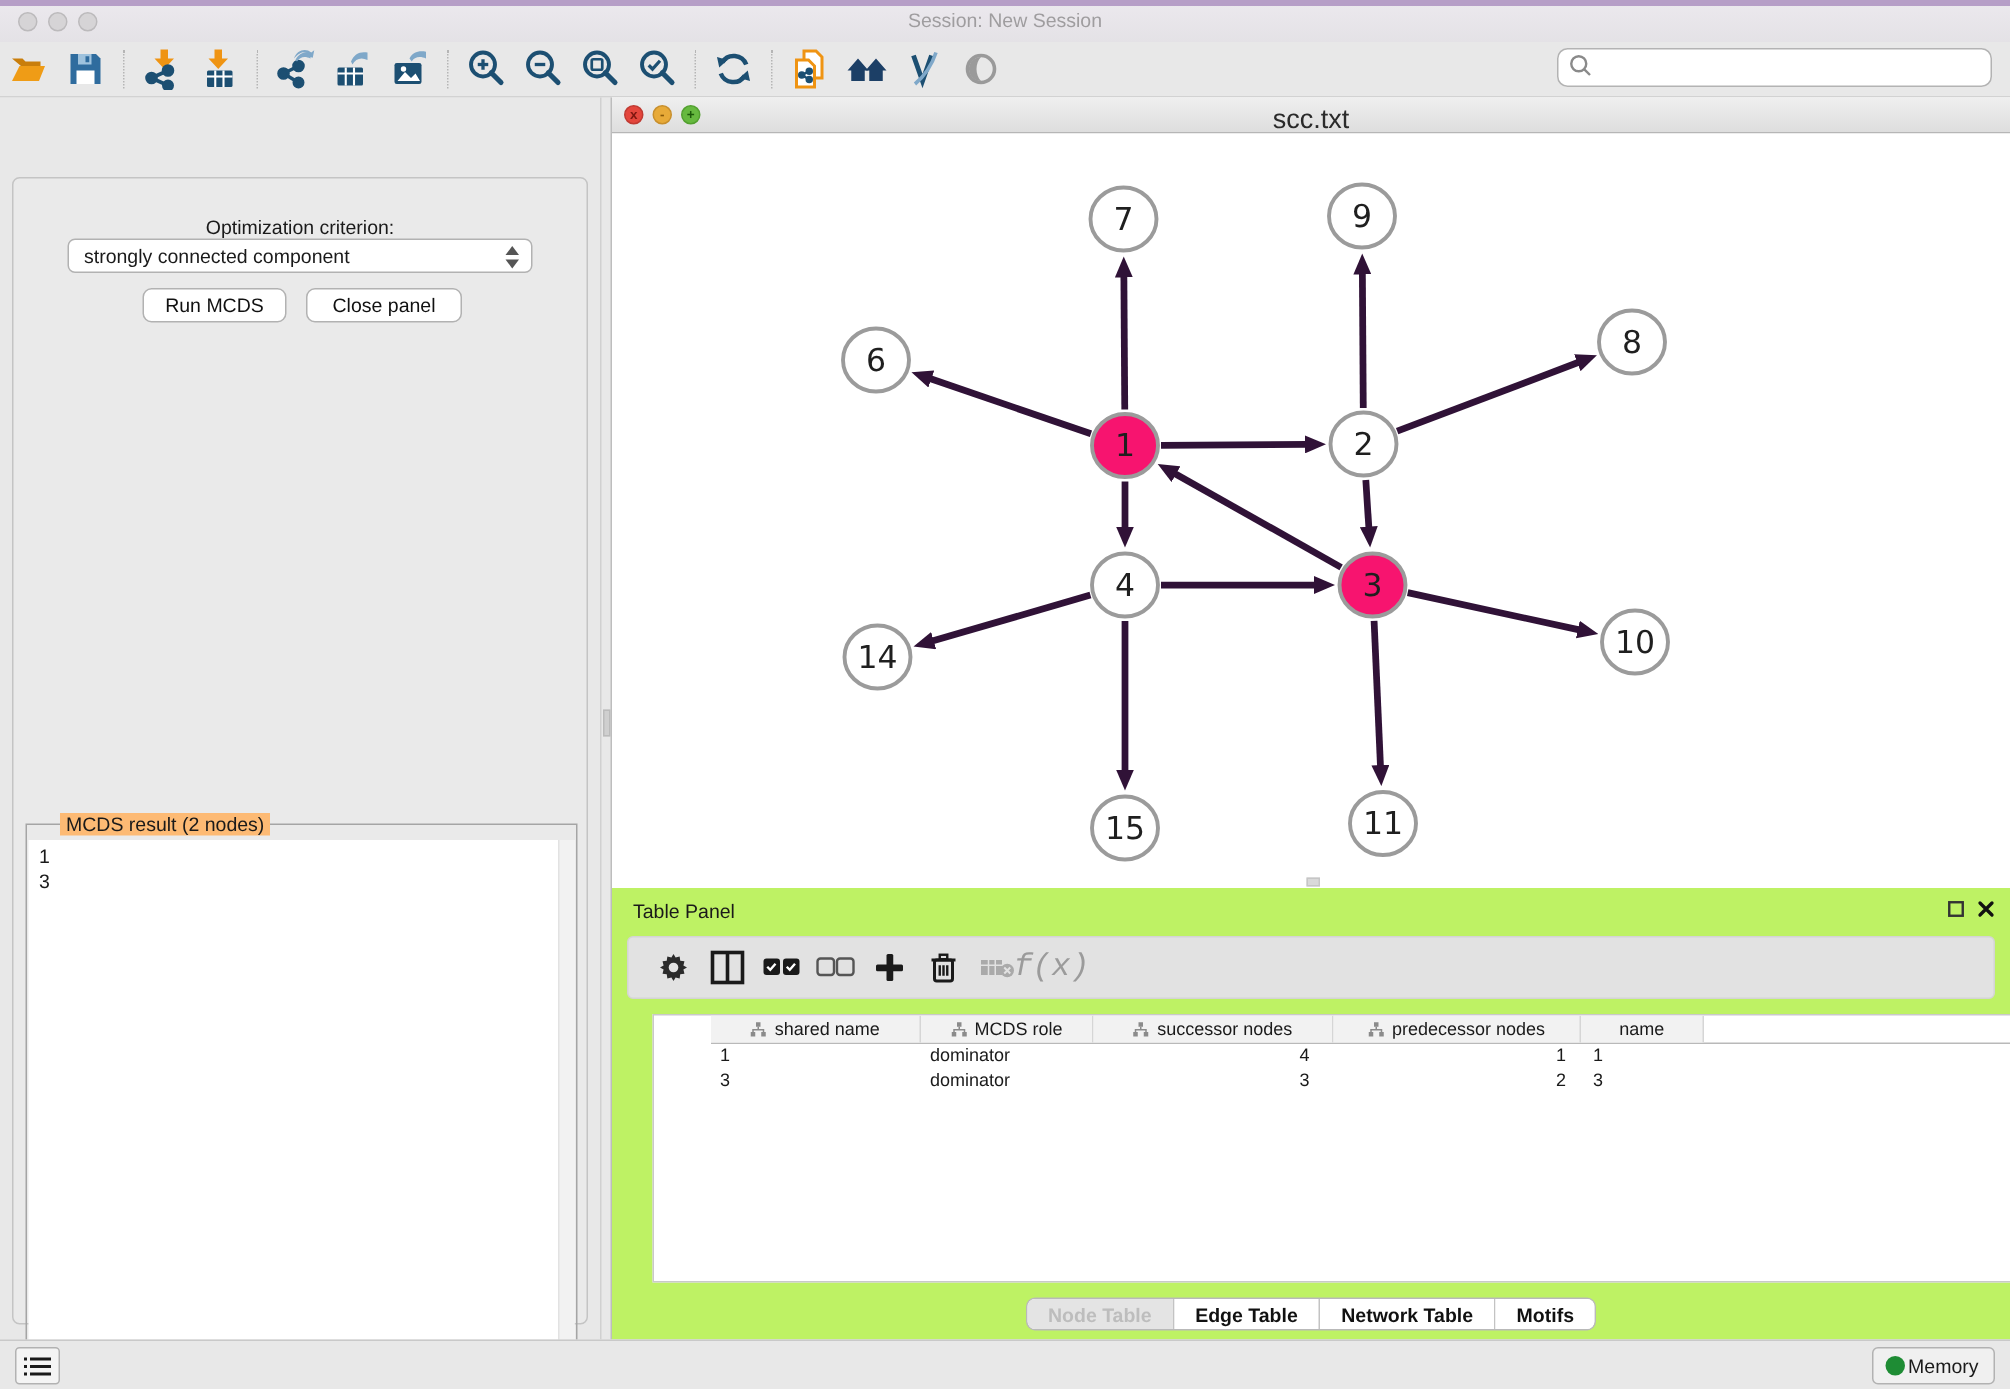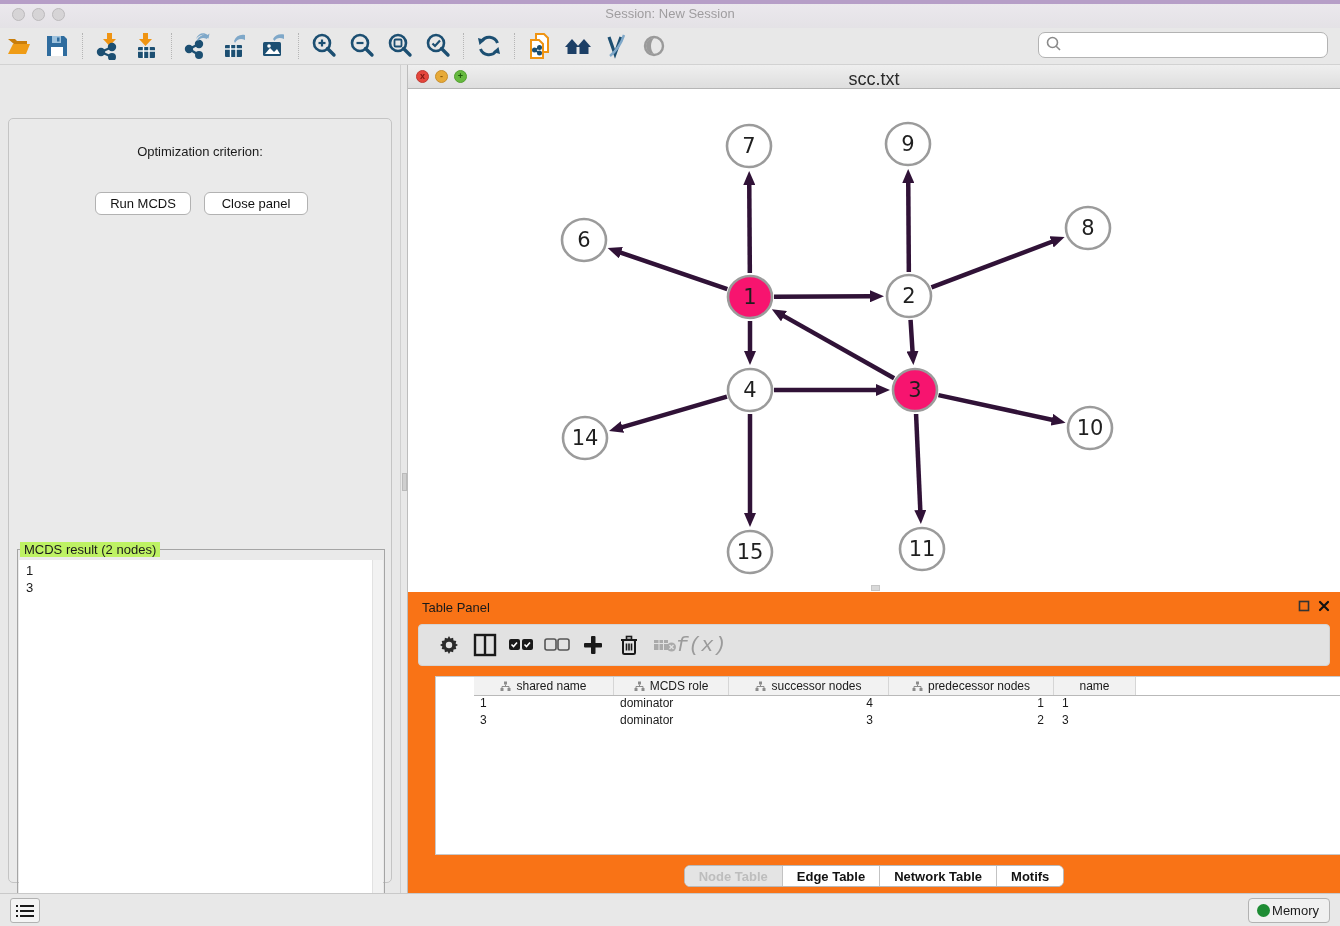--- a/index.html
+++ b/index.html
@@ -38,21 +38,21 @@
     background:#eaeaea; border:1px solid #c4c4c4; border-radius:5px; }
   .crit-label { position:absolute; top:25px; width:100%; text-align:center; font-size:13px; }
   .dropdown { position:absolute; left:36px; top:40px; width:310px; height:23px; background:#fff;
     border:1px solid #b2b2b2; border-radius:5px; display:flex; align-items:center; padding:0 10px; font-size:13px; }
   .dropdown .stepper { position:absolute; right:7px; top:3px; }
   .btn { position:absolute; height:23px; background:#fff; border:1px solid #b2b2b2; border-radius:6px;
     font-size:13px; display:flex; align-items:center; justify-content:center; color:#111; }
   .btn-run { left:86px; top:73px; width:96px; }
   .btn-close { left:195px; top:73px; width:104px; }
   .result-group { position:absolute; left:8px; top:430px; width:368px; height:383px; border:1px solid #a5a5a5; }
-  .result-label { position:absolute; left:2px; top:-8px; background:#bef264; padding:0 4px; font-size:13px; }
+  .result-label { position:absolute; left:22px; top:-8px; background:#fdba74; padding:0 4px; font-size:13px; }
   .result-area { position:absolute; left:1px; top:10px; width:364px; height:370px; background:#fff;
     font-size:13px; line-height:17px; padding:2px 0 0 7px; white-space:pre-line; }
   .result-scroll { position:absolute; right:1px; top:10px; width:11px; height:370px; background:#f2f2f2; border-left:1px solid #e2e2e2; }
 
   
   .vsplit { position:absolute; left:400px; top:65px; width:8px; height:828px; background:#e8e8e8;
     border-left:1px solid #d0d0d0; border-right:1px solid #bdbdbd; }
   .vsplit .grip { position:absolute; left:1px; top:408px; width:5px; height:18px; background:#cfcfcf; border:1px solid #bbb; }
 
   
@@ -63,21 +63,21 @@
   .mini-light { position:absolute; top:5px; width:13px; height:13px; border-radius:50%;
     display:flex; align-items:center; justify-content:center; font-size:9px; font-weight:bold; line-height:1; }
   .ml-red   { left:8px;  background:#e4463c; border:1px solid #c03a32; color:#7e1610; }
   .ml-yel   { left:27px; background:#e7aa38; border:1px solid #c88f2c; color:#8a5a0a; }
   .ml-grn   { left:46px; background:#66b93f; border:1px solid #52a02f; color:#1d5a0b; }
   .net-title { position:absolute; top:4px; width:100%; text-align:center; font-size:18px; color:#2a2a2a; }
   .net-canvas { position:absolute; left:0; top:24px; width:932px; height:503px; background:#fff; }
   .canvas-grip { position:absolute; left:463px; bottom:1px; width:9px; height:6px; background:#d9d9d9; border:1px solid #c6c6c6; }
 
   
-  .table-panel { position:absolute; left:408px; top:592px; width:932px; height:301px; background:#f97316; }
+  .table-panel { position:absolute; left:408px; top:592px; width:932px; height:301px; background:#bef264; }
   .tp-titlebar { position:absolute; left:0; top:0; width:100%; height:28px; }
   .tp-title { position:absolute; left:14px; top:8px; font-size:13px; }
   .tp-toolbar { position:absolute; left:10px; top:32px; width:912px; height:42px; background:#e2e2e2;
     border:1px solid #d4d4d4; border-radius:4px; display:flex; align-items:center; padding-left:12px; }
   .tp-tool { width:36px; height:32px; display:flex; align-items:center; justify-content:center; }
   .fx { font-family:Liberation Mono, monospace; font-style:italic; font-size:21px; color:#9b9b9b; }
   .data-table { position:absolute; left:27px; top:84px; width:912px; height:179px; background:#fff;
     border:1px solid #c9c9c9; overflow:hidden;padding-left:38px; }
   .hdr-row { display:flex; height:19px; border-bottom:1px solid #b9b9b9; }
   .hdr-cell { background:#f2f2f2; border-right:1px solid #d6d6d6; display:flex; align-items:center;
@@ -264,20 +264,29 @@
         <line x1="11.2" y1="11.2" x2="15" y2="15" stroke="#8a8a8a" stroke-width="1.6"></line>
       </svg>
     </span>
     <input style="border: none; outline: none; flex: 1 1 0%; height: 20px; font-size: 13px; background: transparent;" placeholder="">
   </div>
 </div>
 
 <div class="control-panel">
   <div class="tab-content">
     <div class="crit-label">Optimization criterion:</div>
+    <div class="dropdown">
+      <span>strongly connected component</span>
+      <span class="stepper">
+        <svg width="11" height="17" viewBox="0 0 11 17">
+          <polygon points="5.5,1 10,7 1,7" fill="#555"></polygon>
+          <polygon points="5.5,16 10,10 1,10" fill="#555"></polygon>
+        </svg>
+      </span>
+    </div>
     <div class="btn btn-run">Run MCDS</div>
     <div class="btn btn-close">Close panel</div>
     <div class="result-group">
       <div class="result-label">MCDS result (2 nodes)</div>
       <div class="result-area" id="result-area">1
 3</div>
       <div class="result-scroll"></div>
     </div>
   </div>
 </div>

